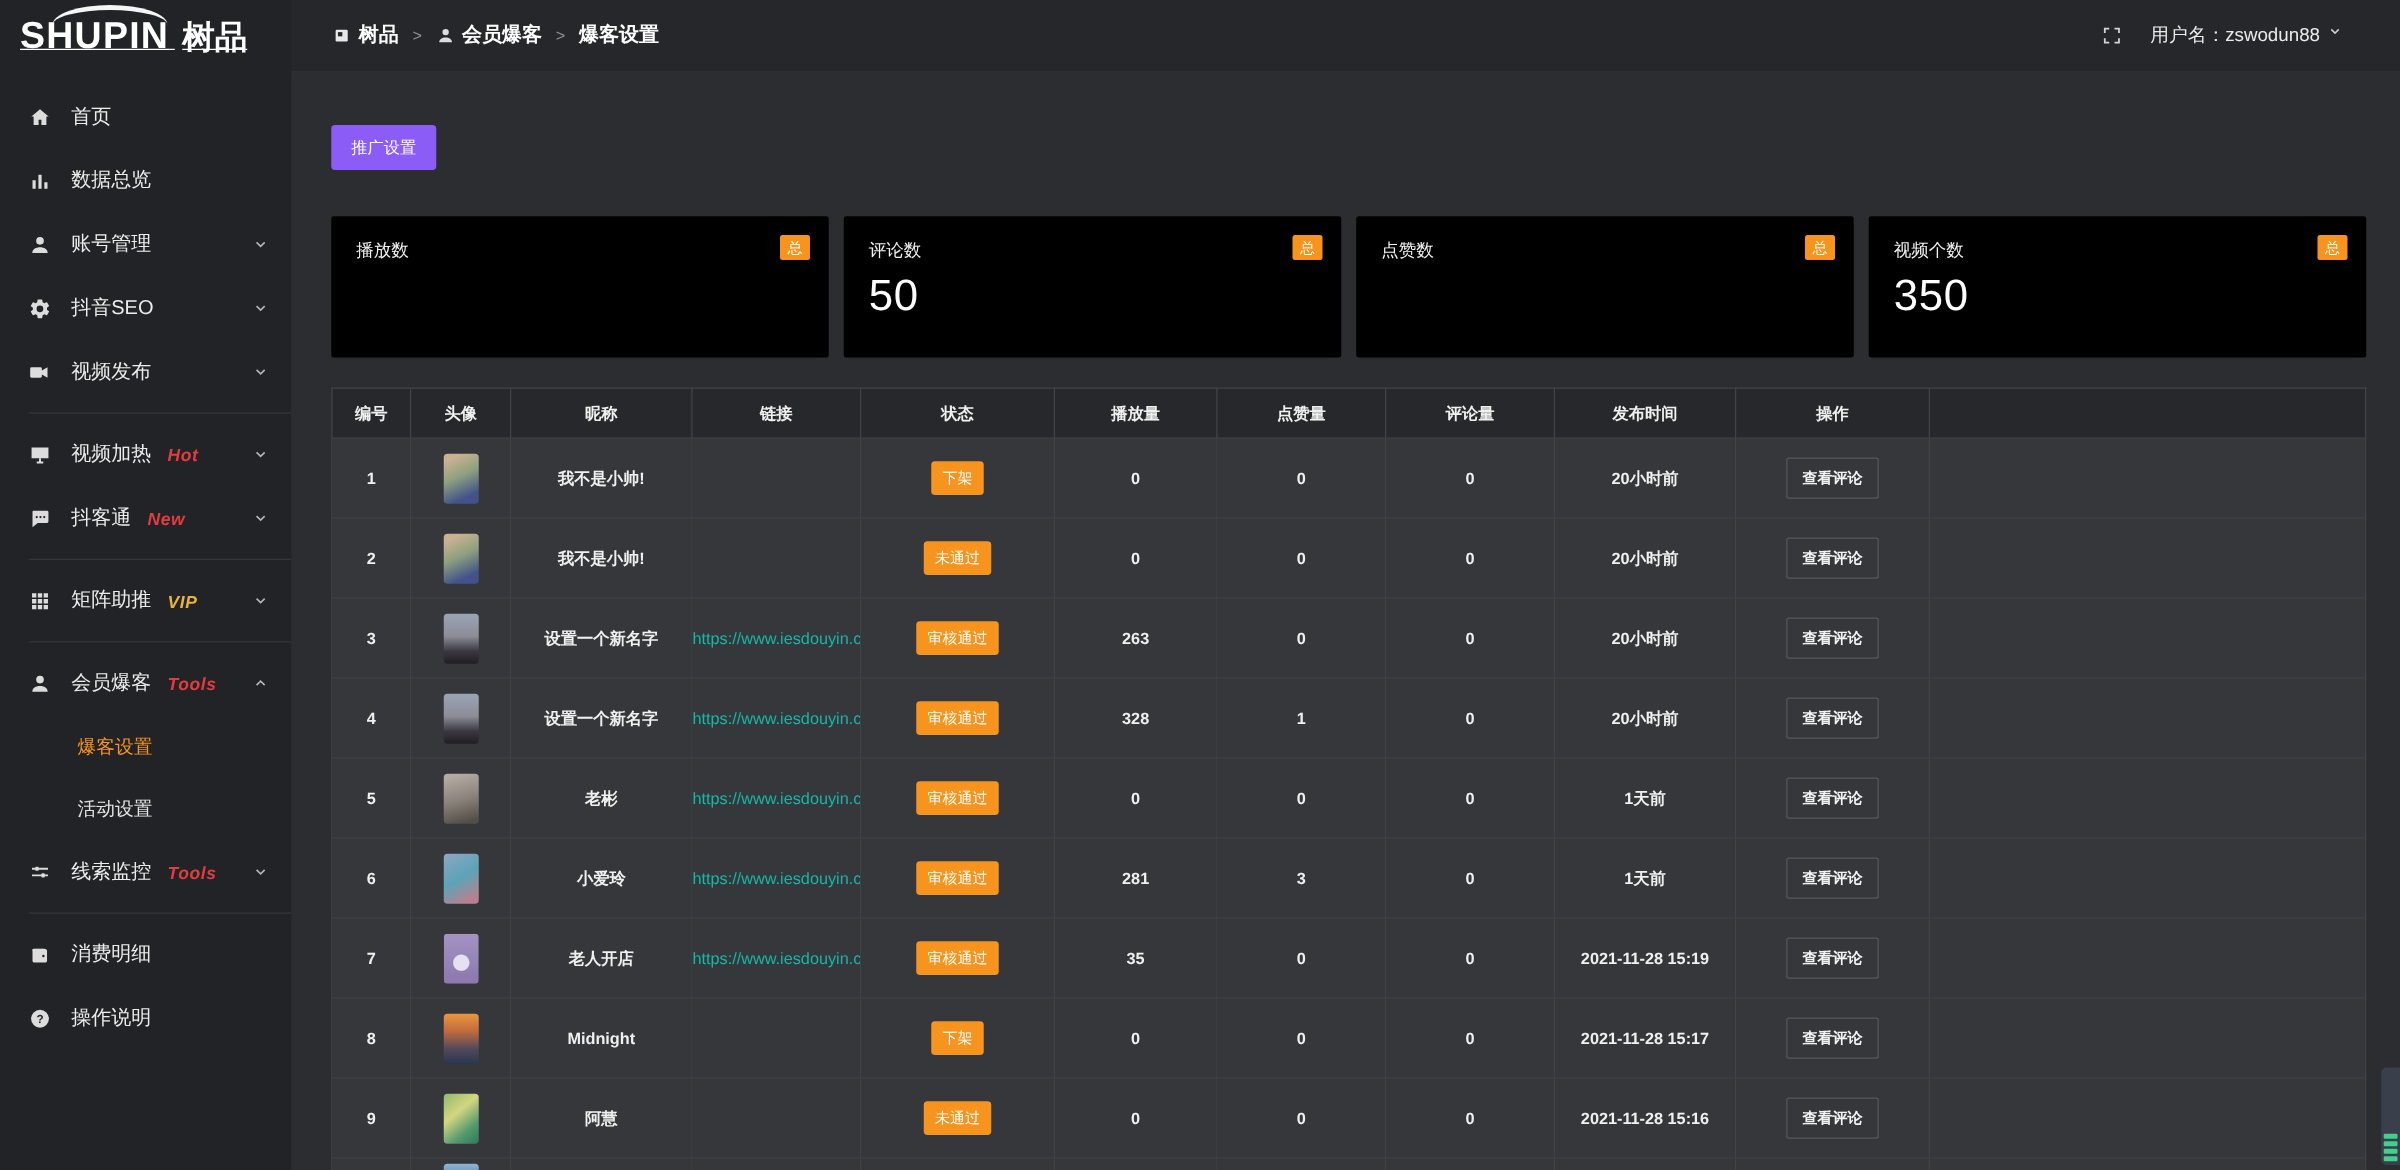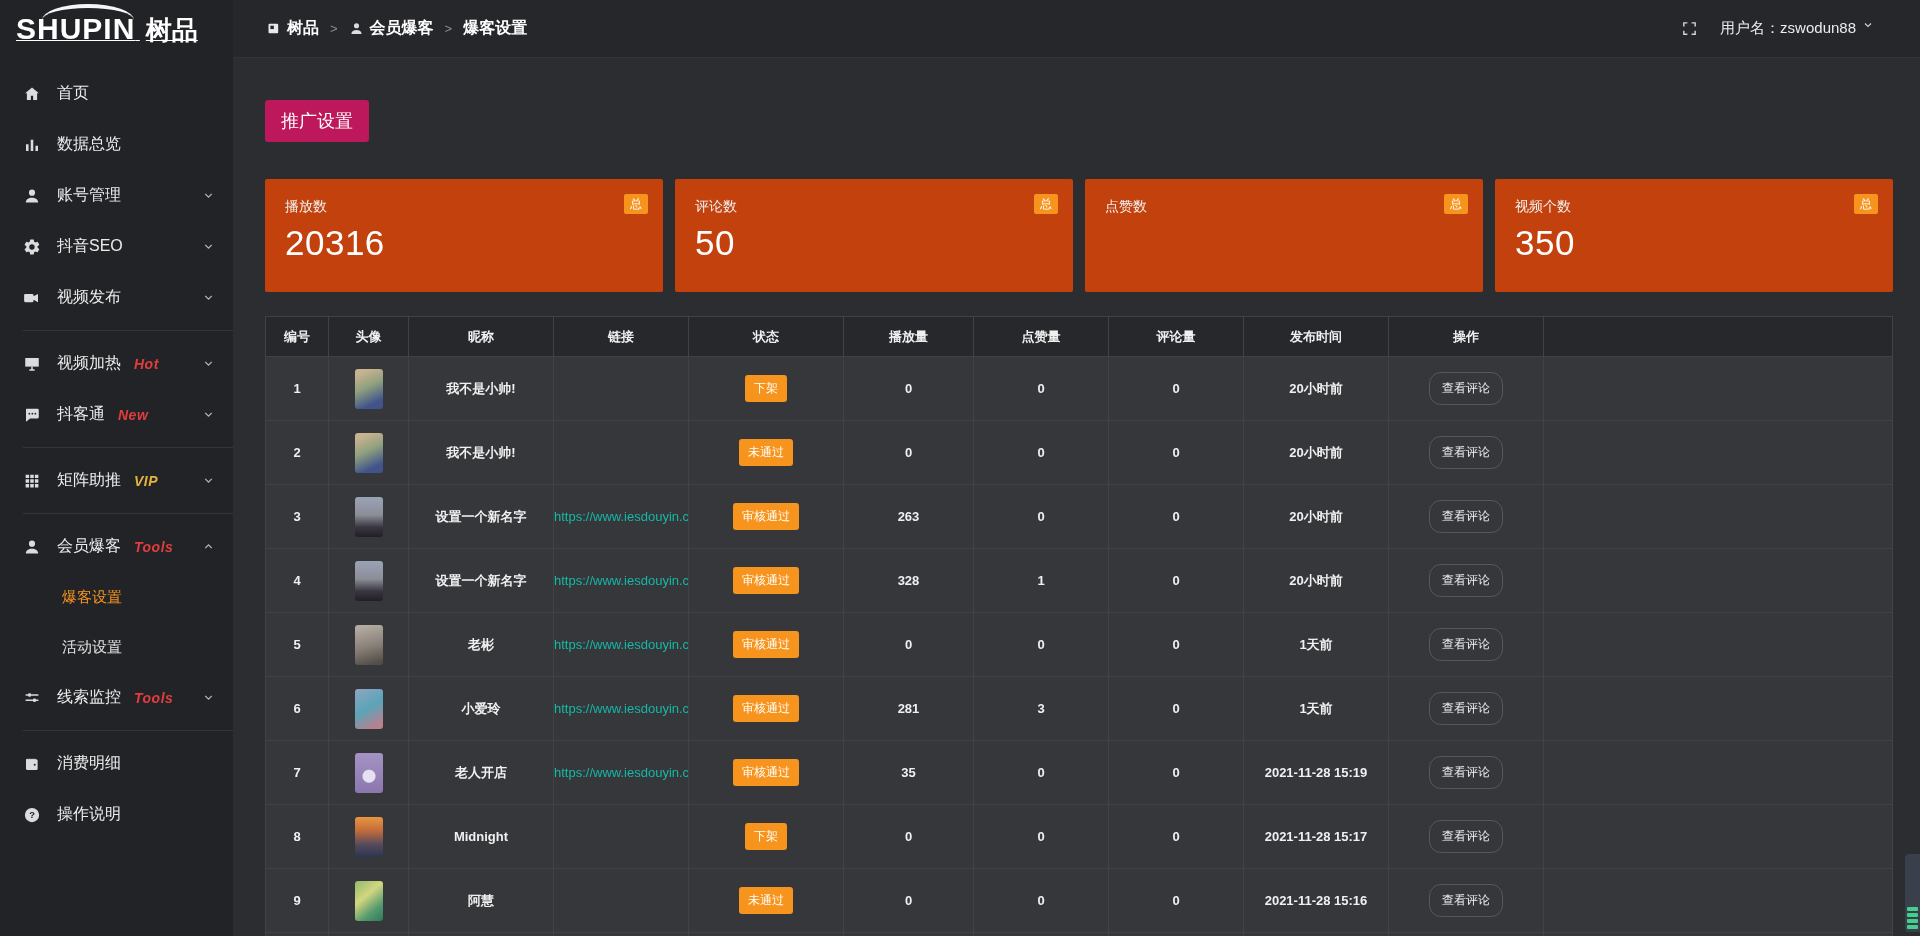--- a/index.html
+++ b/index.html
@@ -32,43 +32,43 @@
   .crumbs { display:flex; align-items:center; font-size:16px; font-weight:700; }
   .crumb { display:flex; align-items:center; cursor:pointer; }
   .crumb .c-ic { display:flex; margin-right:6px; }
   .crumb-sep { color:#8e8e8e; font-size:13px; margin:0 11px; font-weight:400; }
   .top-right { margin-left:auto; display:flex; align-items:center; gap:22px; }
   .fs-btn { display:flex; cursor:pointer; }
   .user-btn { display:flex; align-items:flex-start; gap:6px; font-size:15px; color:#ebebeb; cursor:pointer; }
 
   
   .main { position:absolute; left:233px; top:58px; right:0; bottom:0; padding:42px 27px 0 32px; }
-  .promo { background:#be185d; border:none; color:#fff; font-size:18px; padding:9px 16px;
+  .promo { background:#8b5cf6; border:none; color:#fff; font-size:13px; padding:9px 16px;
            border-radius:3px; cursor:pointer; font-family:Liberation Mono, monospace; }
   .cards { display:flex; gap:12px; margin-top:37px; }
-  .card { flex:1; background:#c2410c; height:113px; position:relative; padding:19px 20px; border-radius:2px; }
+  .card { flex:1; background:#000000; height:113px; position:relative; padding:19px 20px; border-radius:2px; }
   .card-label { font-size:14px; color:#f2f2f2; }
   .card-value { font-size:35px; font-weight:500; margin-top:7px; letter-spacing:.5px; }
   .card-badge { position:absolute; top:15px; right:15px; background:#f7941e; color:#fff;
                 font-size:12px; line-height:1; padding:4px 6px; border-radius:2px; }
 
   .tablewrap { margin-top:24px; }
   table { border-collapse:collapse; table-layout:fixed; width:100%; }
   th,td { border:1px solid #404247; text-align:center; font-size:13px; color:#f0f0f0;
           overflow:hidden; white-space:nowrap; padding:0; }
   thead th { background:#27282c; height:40px; font-weight:700; font-size:13px; }
   tbody td { background:#35373b; height:64px; }
   tr.partial td { height:10px; border-bottom:none; }
   .avatar { width:28px; height:40px; border-radius:3px; margin:0 auto; }
   .avatar-sliver { width:28px; height:7px; border-radius:3px 3px 0 0; margin:4px auto 0; }
   td a { color:#14b8a6; text-decoration:none; }
   .status { background:#f7941e; display:inline-block; padding:5px 9px; border-radius:3px;
             font-size:12px; color:#fff; }
   .viewbtn { background:transparent; border:1px solid #56585d; color:#f2f2f2; padding:7px 12px;
-             font-size:12px; border-radius:12px; cursor:pointer; font-family:inherit; }
+             font-size:12px; border-radius:2px; cursor:pointer; font-family:inherit;font-weight:bold; }
   .num { font-weight:600; }
 
   .float-widget { position:absolute; right:0; bottom:4px; width:15px; height:78px; background:#39404b;
                   border-radius:4px 0 0 4px; display:flex; flex-direction:column; justify-content:flex-end;
                   padding:3px 2px; gap:2px; cursor:pointer; z-index:6; }
   .float-widget i { display:block; height:4px; background:#43d08e; border-radius:1px; }
 </style>
 </head>
 <body>
 
@@ -279,21 +279,20 @@
     </span>
   </div>
 </header>
 
 <main class="main">
   <button class="promo">推广设置</button>
 
   <section class="cards" id="cards">
       <div class="card">
         <div class="card-label">播放数</div>
-        <div class="card-value">20316</div>
         <span class="card-badge">总</span>
       </div>
       <div class="card">
         <div class="card-label">评论数</div>
         <div class="card-value">50</div>
         <span class="card-badge">总</span>
       </div>
       <div class="card">
         <div class="card-label">点赞数</div>
         <span class="card-badge">总</span>

